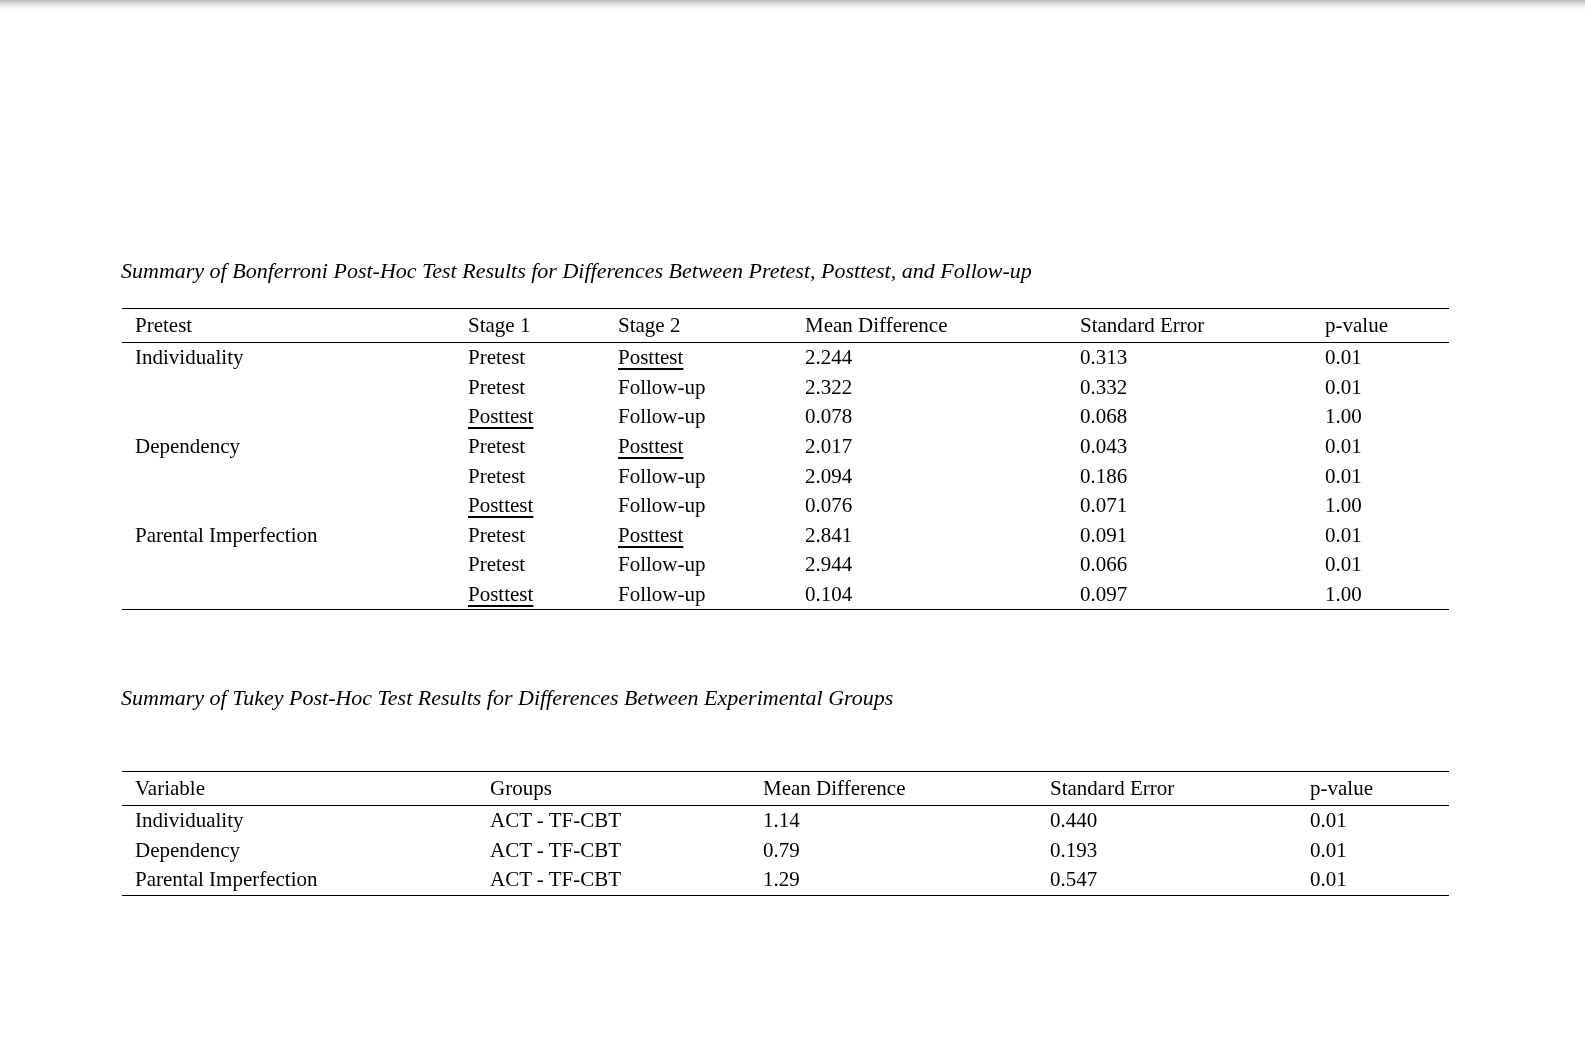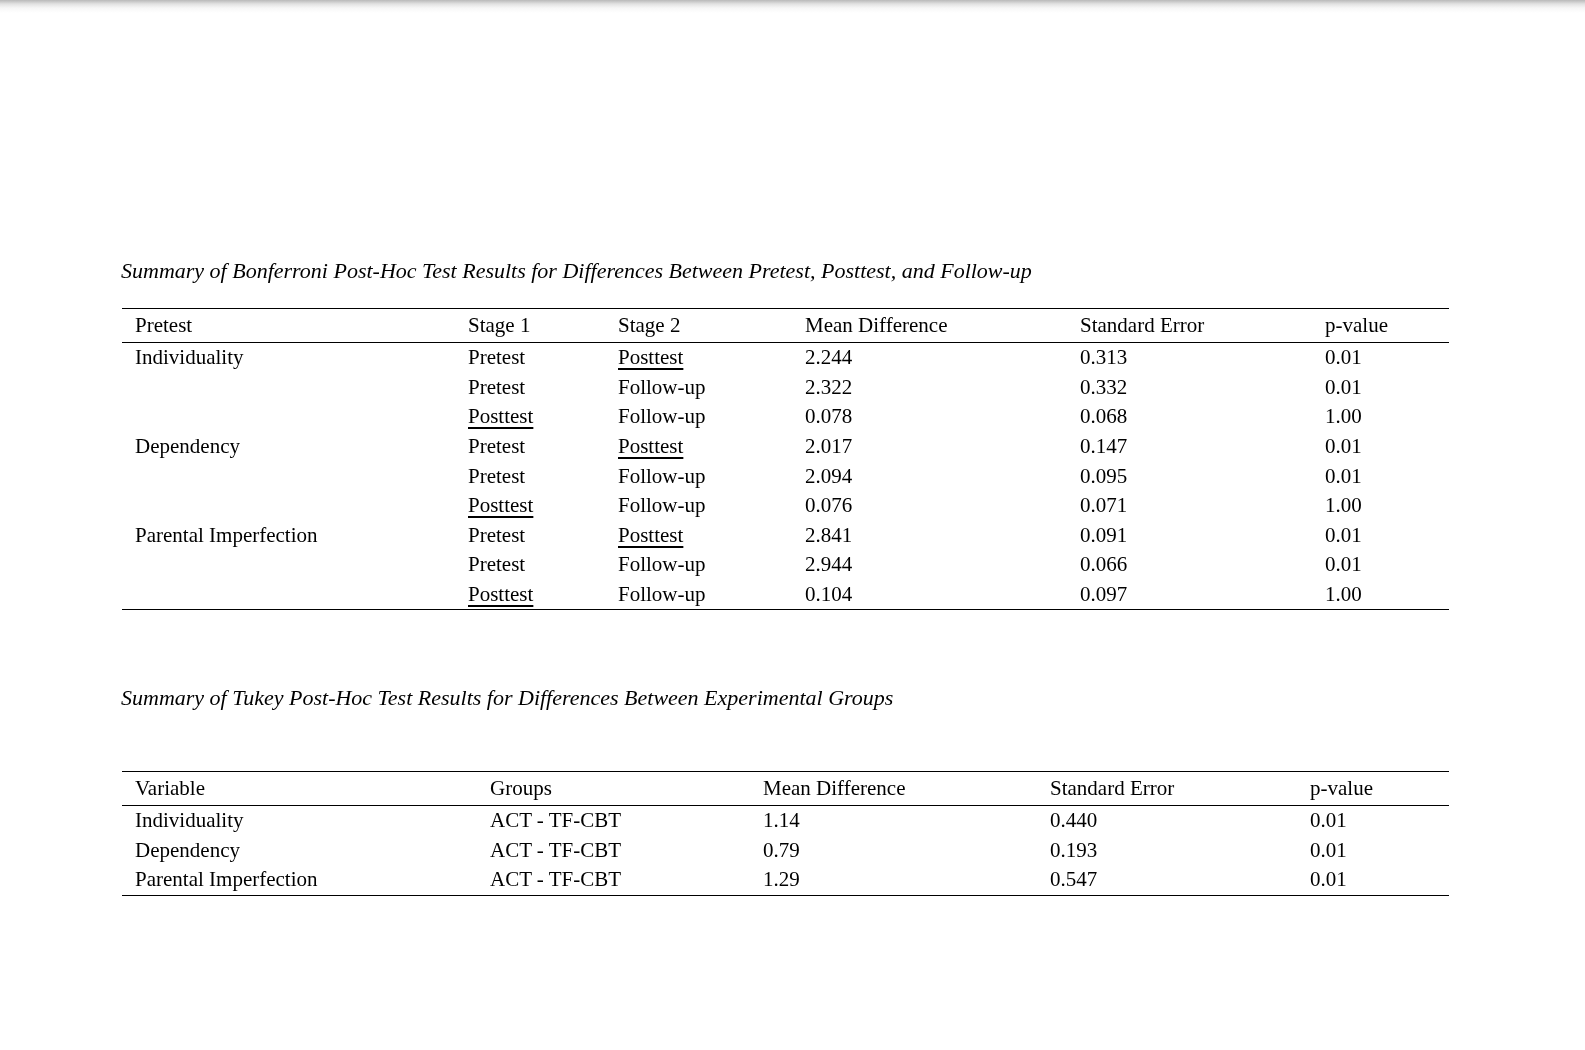--- a/index.html
+++ b/index.html
@@ -127,29 +127,29 @@
         <td>Follow-up</td>
         <td>0.078</td>
         <td>0.068</td>
         <td>1.00</td>
       </tr>
       <tr>
         <td class="first">Dependency</td>
         <td>Pretest</td>
         <td class="sq">Posttest</td>
         <td>2.017</td>
-        <td>0.147</td>
+        <td>0.043</td>
         <td>0.01</td>
       </tr>
       <tr>
         <td class="first"></td>
         <td>Pretest</td>
         <td>Follow-up</td>
         <td>2.094</td>
-        <td>0.095</td>
+        <td>0.186</td>
         <td>0.01</td>
       </tr>
       <tr>
         <td class="first"></td>
         <td class="sq">Posttest</td>
         <td>Follow-up</td>
         <td>0.076</td>
         <td>0.071</td>
         <td>1.00</td>
       </tr>

